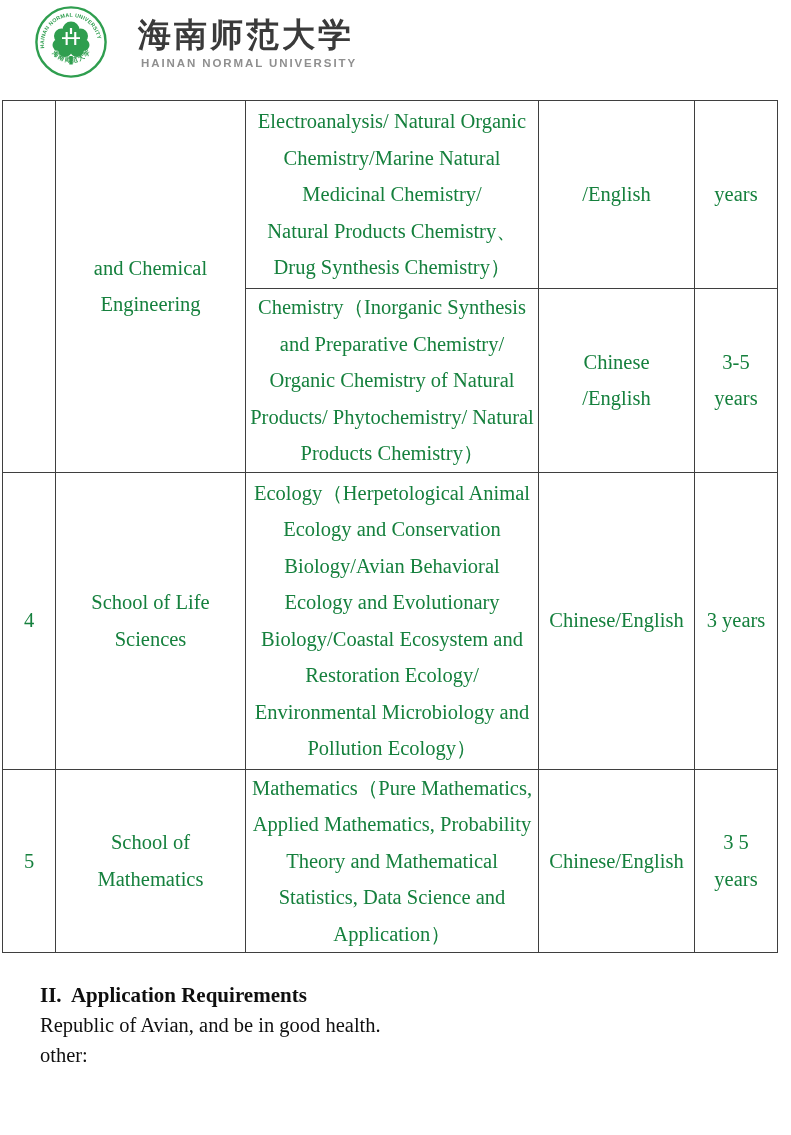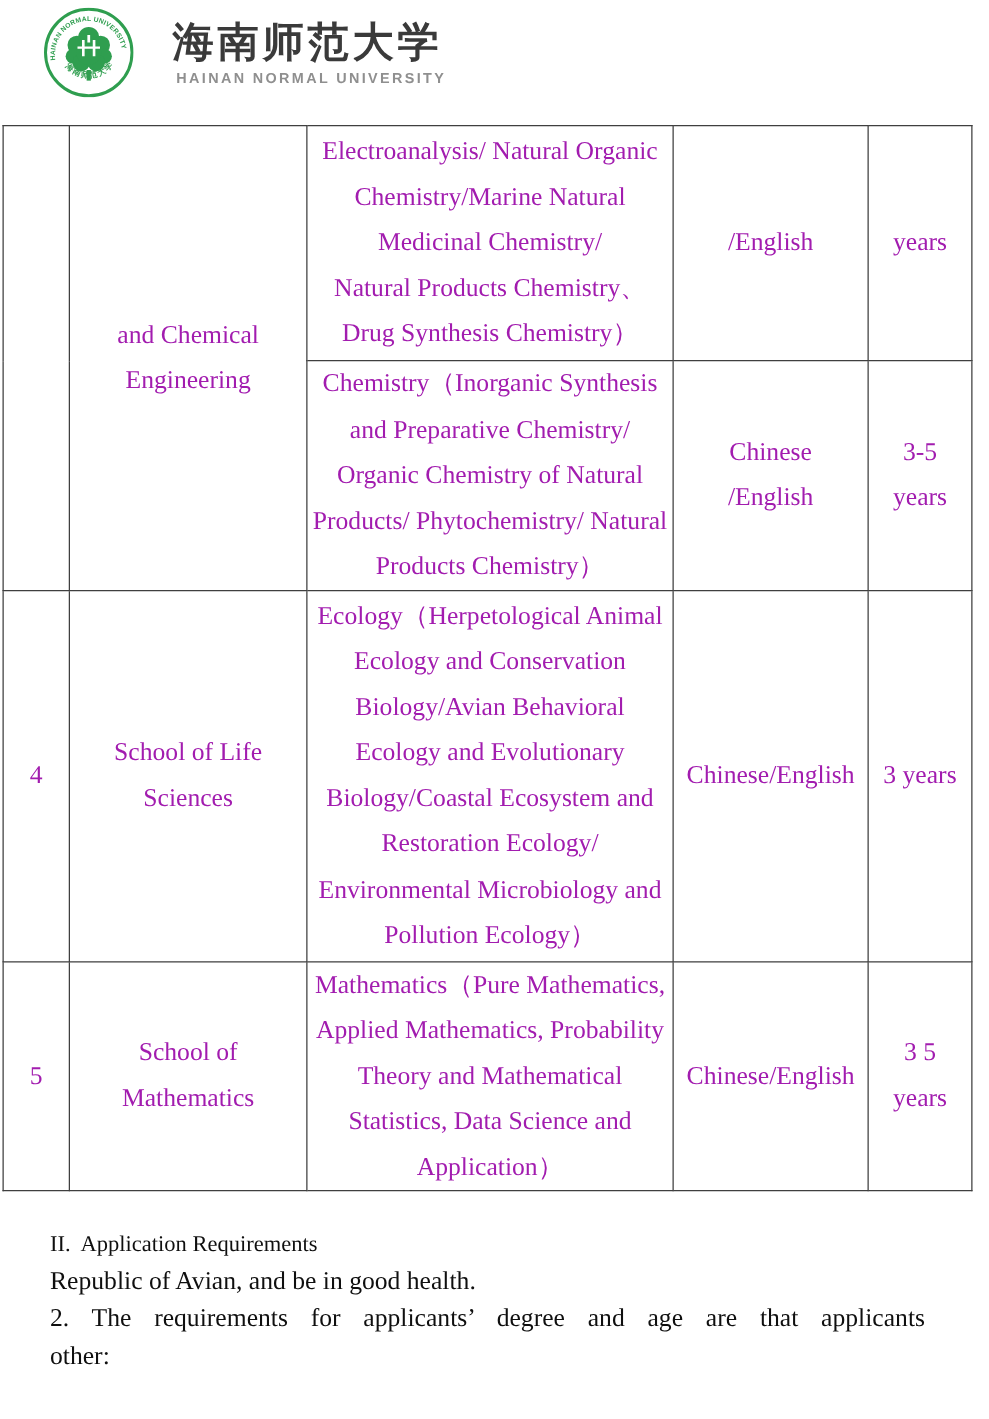--- a/index.html
+++ b/index.html
@@ -40,36 +40,36 @@
     border-collapse:collapse; table-layout:fixed;
   }
   table.programs td {
     border:1px solid #3f3f3f;
     padding:0;
     text-align:center;
     vertical-align:middle;
     white-space:pre-line;
     font-size:20.5px;
     line-height:36.5px;
-    color:#a21caf;
+    color:#15803d;
   }
   tr.r1 { height:188px; }
   tr.r2 { height:180px;margin-top:32px; }
   tr.r3 { height:297px; }
   tr.r4 { height:183px; }
   td.no-top { border-top:none;font-family:Liberation Serif, serif; }
   td.cell-top { vertical-align:top; padding-top:5px; }
 
   
   .content {
     position:absolute; left:40px; top:981px; width:700px;
     font-size:20.5px; color:#0f0f0f;
   }
   .content h2 {
-    font-size:18px; line-height:29px; font-weight:400;
+    font-size:21px; line-height:29px; font-weight:700;
     white-space:pre; margin:0;
   }
   .content .line { line-height:30px; }
   .content .jline {
     line-height:30px;
     text-align:justify;
     text-align-last:justify;
   }
 </style>
 </head>
@@ -174,18 +174,17 @@
       </tr>
     </tbody>
   </table>
 
   <div class="content">
     <h2>II.  Application Requirements</h2>
     <div>
       <div class="line">Republic of Avian, and be in good health.</div>
     </div>
     <div>
-      <div class="jline">2. The requirements for applicants’ degree and age are that applicants</div>
       <div class="line">other:</div>
     </div>
   </div>
 
 </div>
 
 </body></html>

